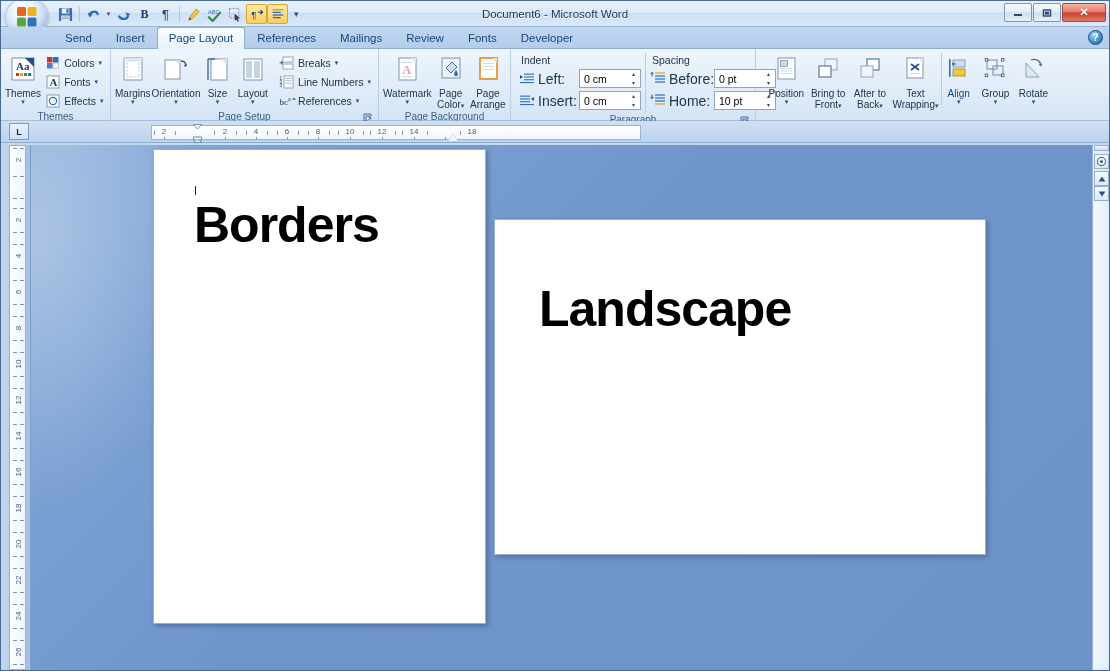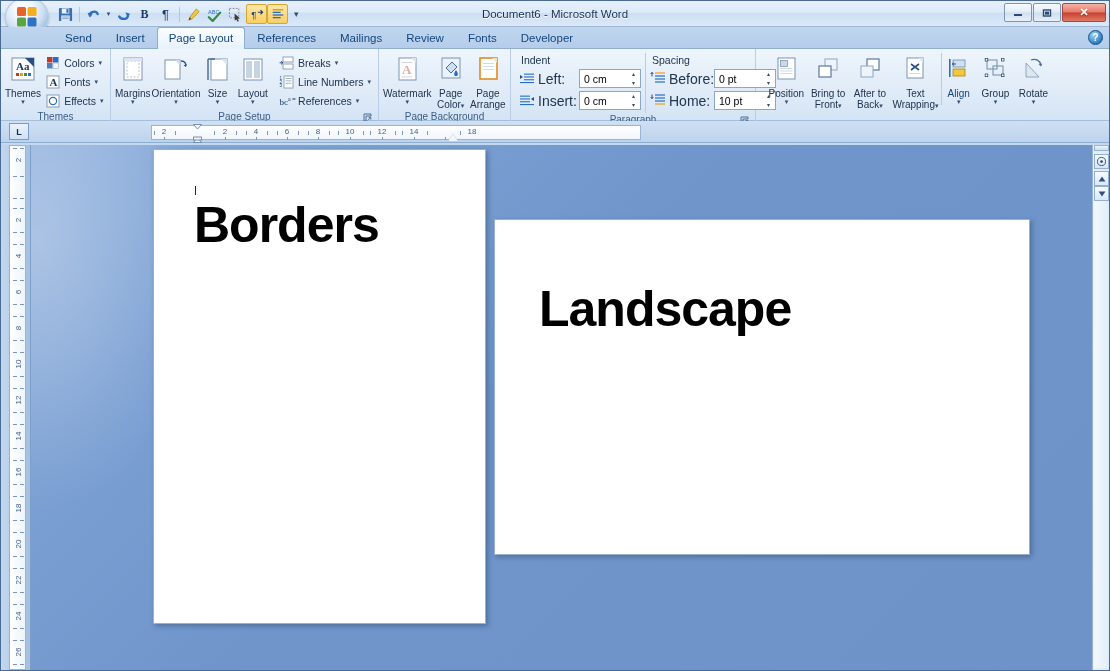--- a/index.html
+++ b/index.html
@@ -276,21 +276,21 @@
     background: linear-gradient(to right, #c3d7ee, #b0c9e6 60%, #a5c0e0 100%);
     border-right: 1px solid #7d9fcb;
   }
   .page {
     position: absolute;
     background: #ffffff;
     border: 1px solid #9ab0cb;
     box-shadow: 2px 2px 5px rgba(20,40,70,0.35);
   }
   .page.portrait { left: 152px; top: 4px; width: 333px; height: 475px; }
-  .page.landscape { left: 493px; top: 74px; width: 536px; height: 336px; }
+  .page.landscape { left: 493px; top: 74px; width: 492px; height: 336px; }
   .ptext {
     position: absolute;
     font-family: "Liberation Sans", sans-serif;
     font-weight: bold;
     color: #000;
     white-space: nowrap;
   }
   .portrait .ptext { left: 40px; top: 46px; font-size: 50px; letter-spacing: -1px; }
   .landscape .ptext { left: 44px; top: 60px; font-size: 50px; letter-spacing: -1px; }
   .caret-mark {

